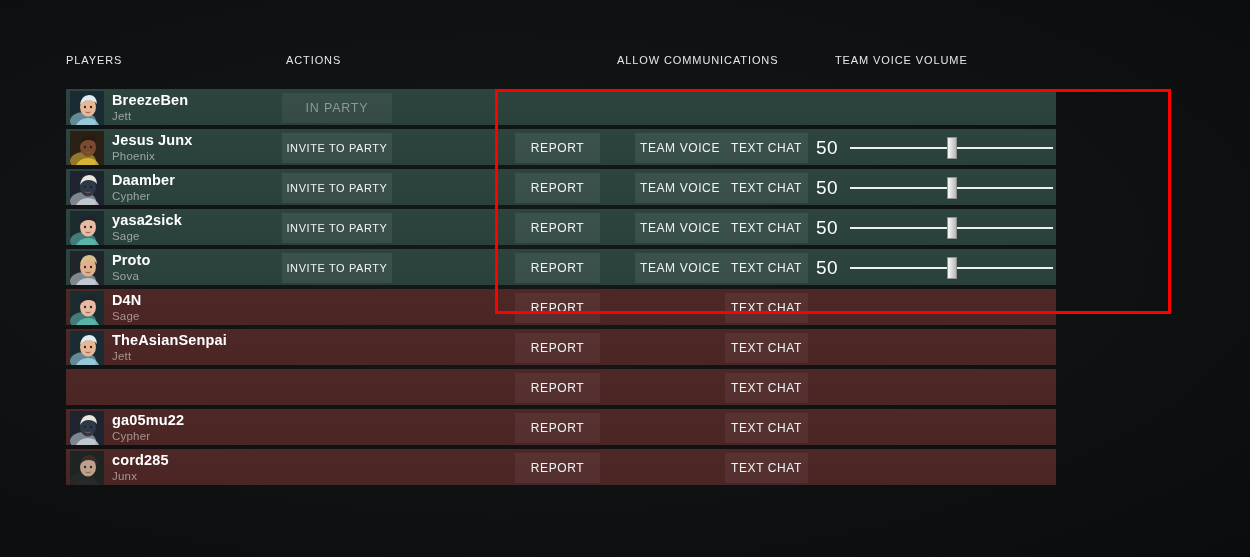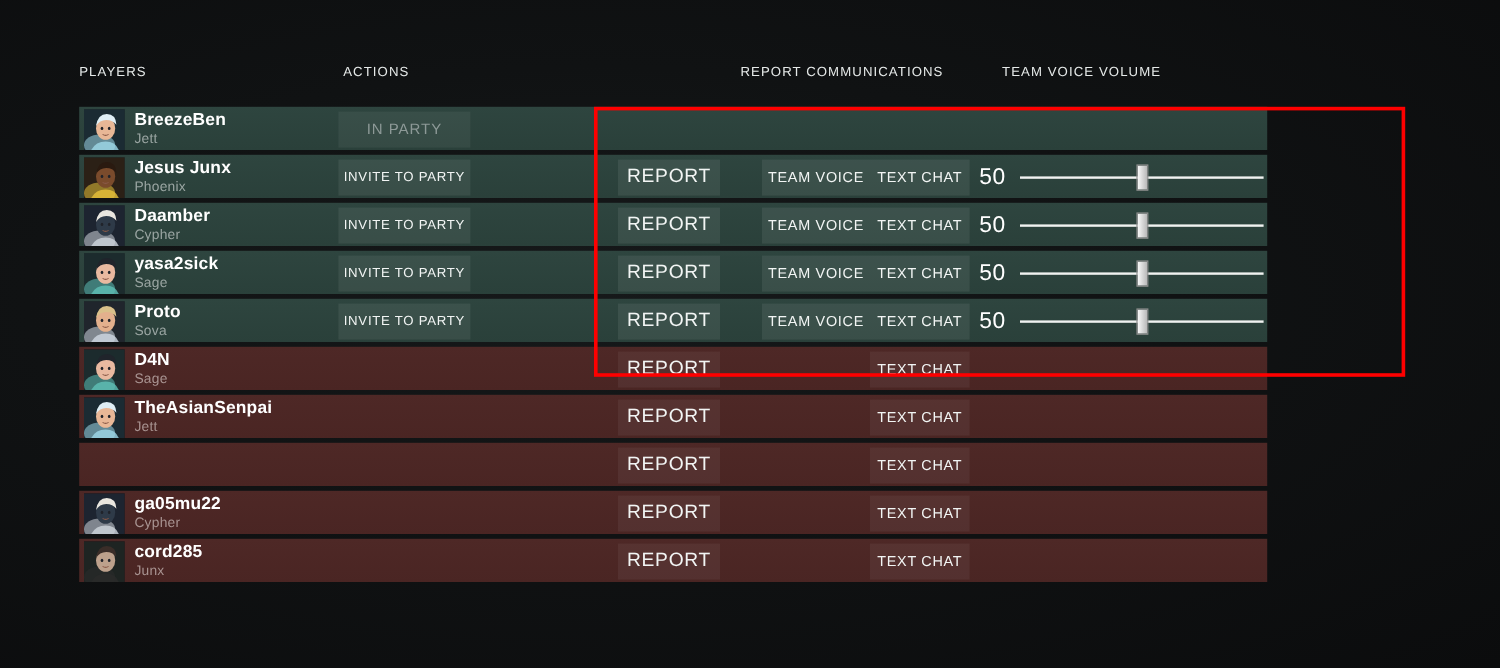--- a/index.html
+++ b/index.html
@@ -75,21 +75,21 @@
     top: 4px; height: 30px;
     display: flex; align-items: center; justify-content: center;
     font-size: 11px;
     letter-spacing: 0.6px;
     color: #f2f5f4;
     white-space: nowrap;
     user-select: none;
   }
   .btn.party  { left: 216px;  width: 110px; background: rgba(255,255,255,0.07); }
   .btn.inparty{ left: 216px;  width: 110px; background: rgba(255,255,255,0.055); color: #8d9997; font-size: 12.5px; letter-spacing:0.8px;}
-  .btn.report { left: 449px;  width: 85px;  background: rgba(255,255,255,0.075); font-size: 16px; }
+  .btn.report { left: 449px;  width: 85px;  background: rgba(255,255,255,0.075); font-size: 12px; }
   .btn.tvoice { left: 549px;  width: 90px;  background: rgba(255,255,255,0.075); font-size: 12px; margin-left: 20px; }
   .btn.tchat  { left: 659px;  width: 83px;  background: rgba(255,255,255,0.075); font-size: 12px; }
   .row.red .btn.report,
   .row.red .btn.tchat { background: rgba(255,255,255,0.055); }
 
   
   .vol { position: absolute; left: 750px; top: 0; width: 240px; height: 38px; }
   .vol-num {
     position: absolute; left: 0; top: 8px;
     color: #ffffff; font-size: 19px; font-weight: 400;
@@ -118,21 +118,21 @@
   }
 </style>
 </head>
 <body>
 
 <div id="root">
 
   <div class="col-headers">
     <div class="col-head ch-players">PLAYERS</div>
     <div class="col-head ch-actions">ACTIONS</div>
-    <div class="col-head ch-allow">REPORT COMMUNICATIONS</div>
+    <div class="col-head ch-allow">ALLOW COMMUNICATIONS</div>
     <div class="col-head ch-volume">TEAM VOICE VOLUME</div>
   </div>
 
   <div class="table" id="table">
       <div class="row green">
         <div class="pcell">
           <div class="avatar">
             <svg viewBox="0 0 34 34" xmlns="http://www.w3.org/2000/svg">
               <rect width="34" height="34" fill="#1b2b33"></rect>
               <ellipse cx="13" cy="30" rx="13" ry="9" fill="#9fd8e8" opacity="0.55"></ellipse>

